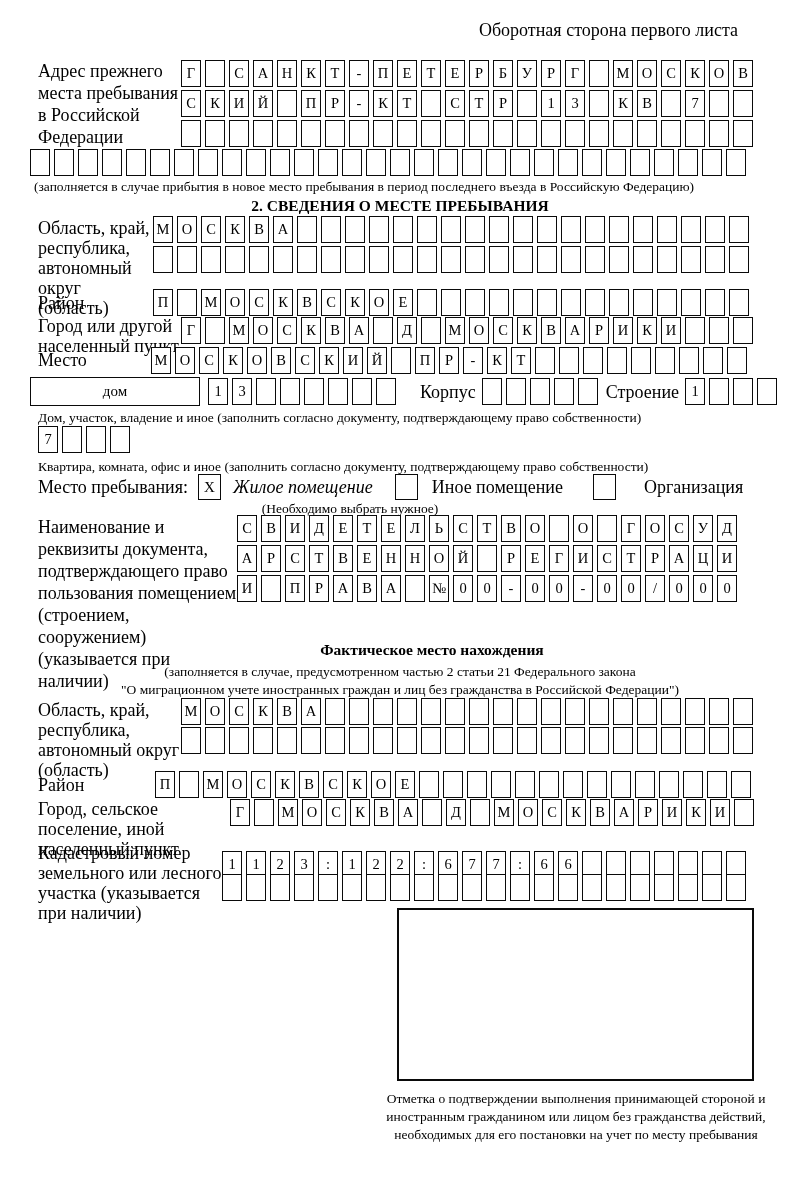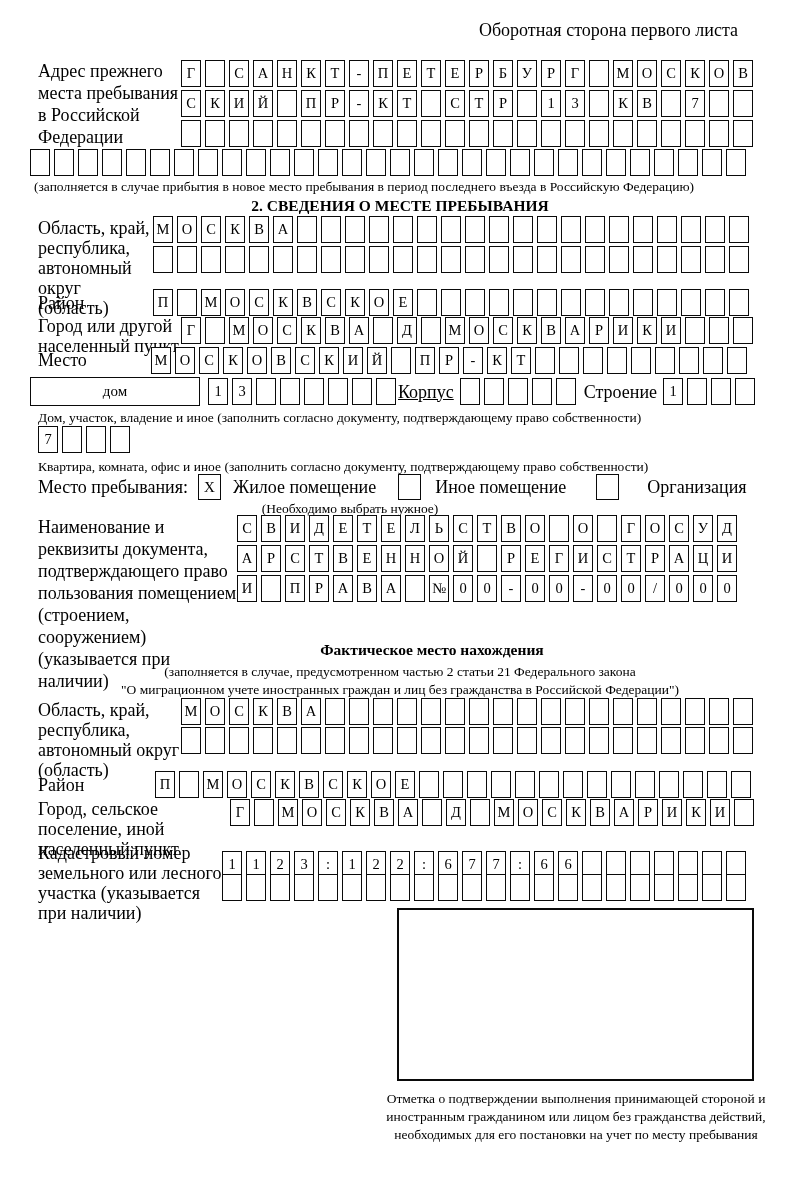--- a/index.html
+++ b/index.html
@@ -289,21 +289,21 @@
   <div class="cells" style="margin-left:8px;">
       <span class="cell">1</span>
       <span class="cell">3</span>
       <span class="cell"></span>
       <span class="cell"></span>
       <span class="cell"></span>
       <span class="cell"></span>
       <span class="cell"></span>
       <span class="cell"></span>
     </div>
-  <div class="lbl" style="margin-left:2px;margin-right:6px;text-decoration:underline;">Корпус</div>
+  <div class="lbl" style="margin-left:24px;margin-right:6px;">Корпус</div>
   <div class="cells">
       <span class="cell"></span>
       <span class="cell"></span>
       <span class="cell"></span>
       <span class="cell"></span>
       <span class="cell"></span>
     </div>
   <div class="lbl" style="margin-left:8px;margin-right:6px;">Строение</div>
   <div class="cells">
       <span class="cell">1</span>
@@ -320,21 +320,21 @@
       <span class="cell"></span>
       <span class="cell"></span>
       <span class="cell"></span>
     </div>
 </div>
 <div class="abs cap" style="left:38px;top:458px;">Квартира, комната, офис и иное (заполнить согласно документу, подтверждающему право собственности)</div>
 
 <div class="abs inlinerow" style="left:38px;top:474px;">
   <div class="lbl">Место пребывания:</div>
   <div class="chk" style="margin-left:10px;">X</div>
-  <div class="lbl" style="margin-left:12px;">Жилое помещение</div>
+  <div class="lbl" style="margin-left:12px;font-style:italic;">Жилое помещение</div>
   <div class="chk" style="margin-left:22px;"></div>
   <div class="lbl" style="margin-left:14px;">Иное помещение</div>
   <div class="chk" style="margin-left:30px;"></div>
   <div class="lbl" style="margin-left:28px;">Организация</div>
 </div>
 <div class="abs cap center" style="left:150px;top:500px;width:400px;">(Необходимо выбрать нужное)</div>
 
 <div class="abs lbl lh22" style="left:38px;top:516px;width:200px;">Наименование и реквизиты документа, подтверждающего право пользования помещением (строением, сооружением) (указывается при наличии)</div>
 <div class="abs cells" style="left:237px;top:515px;">
     <span class="cell">С</span>

